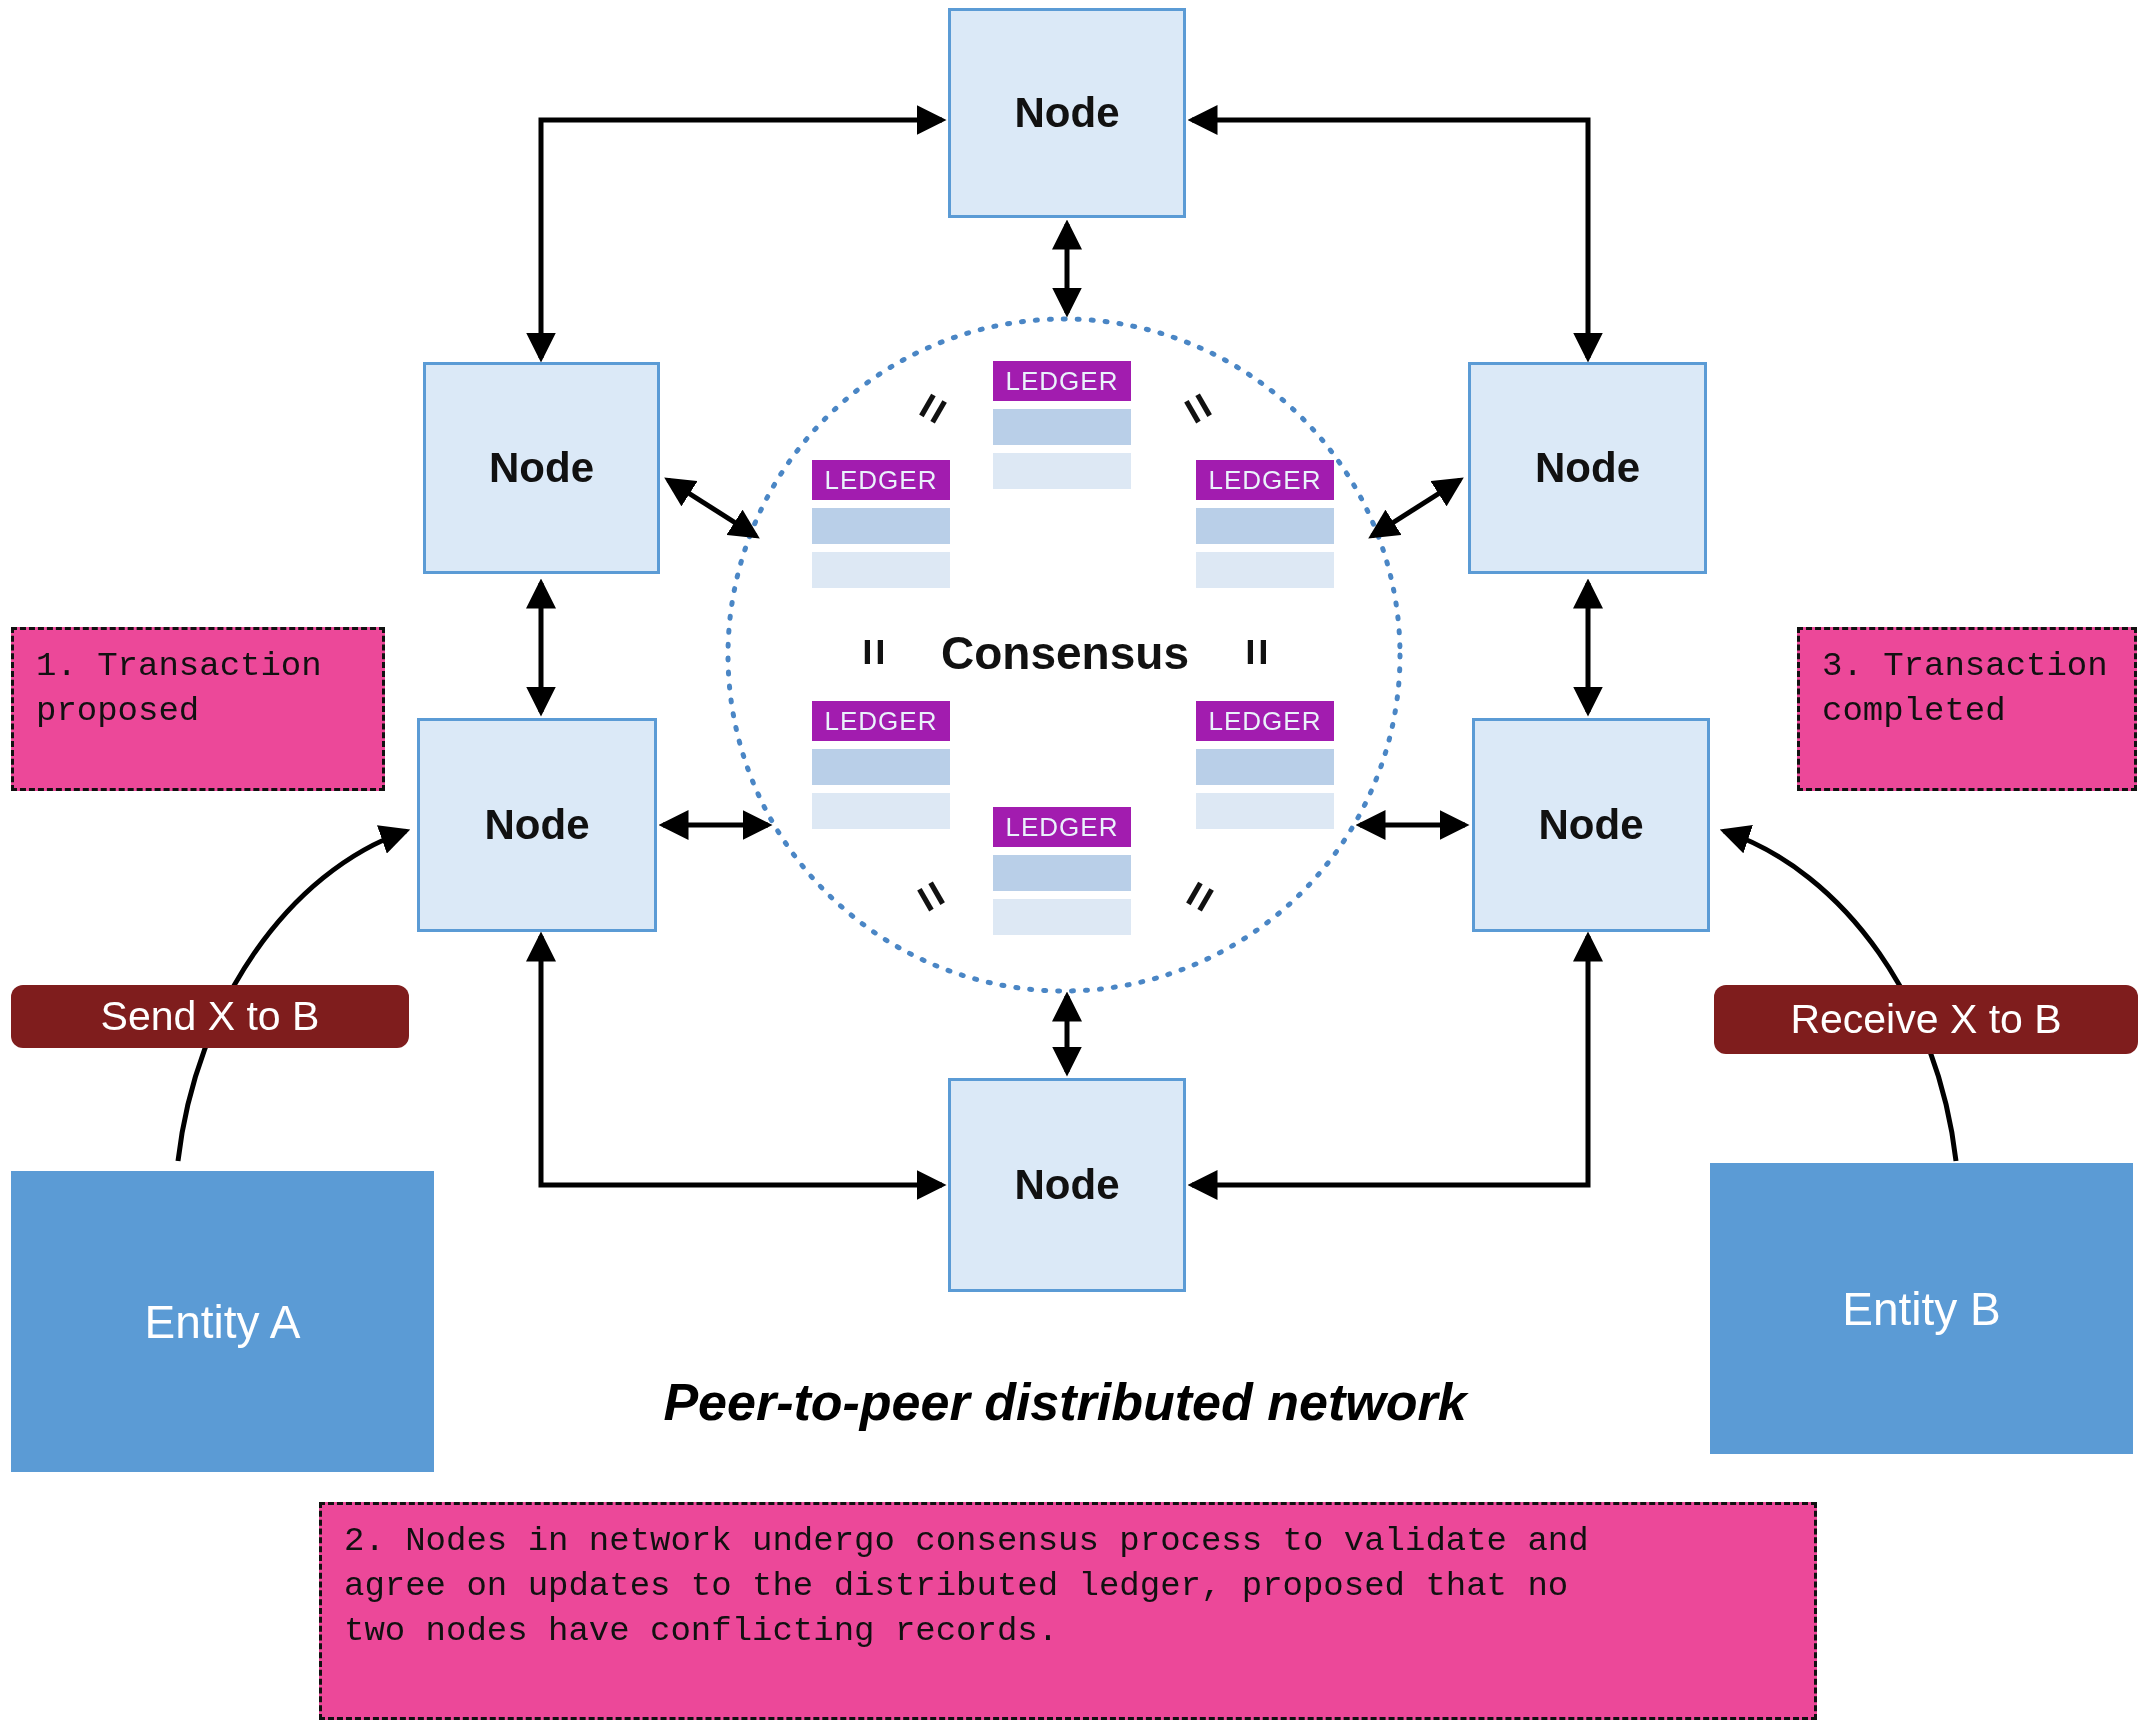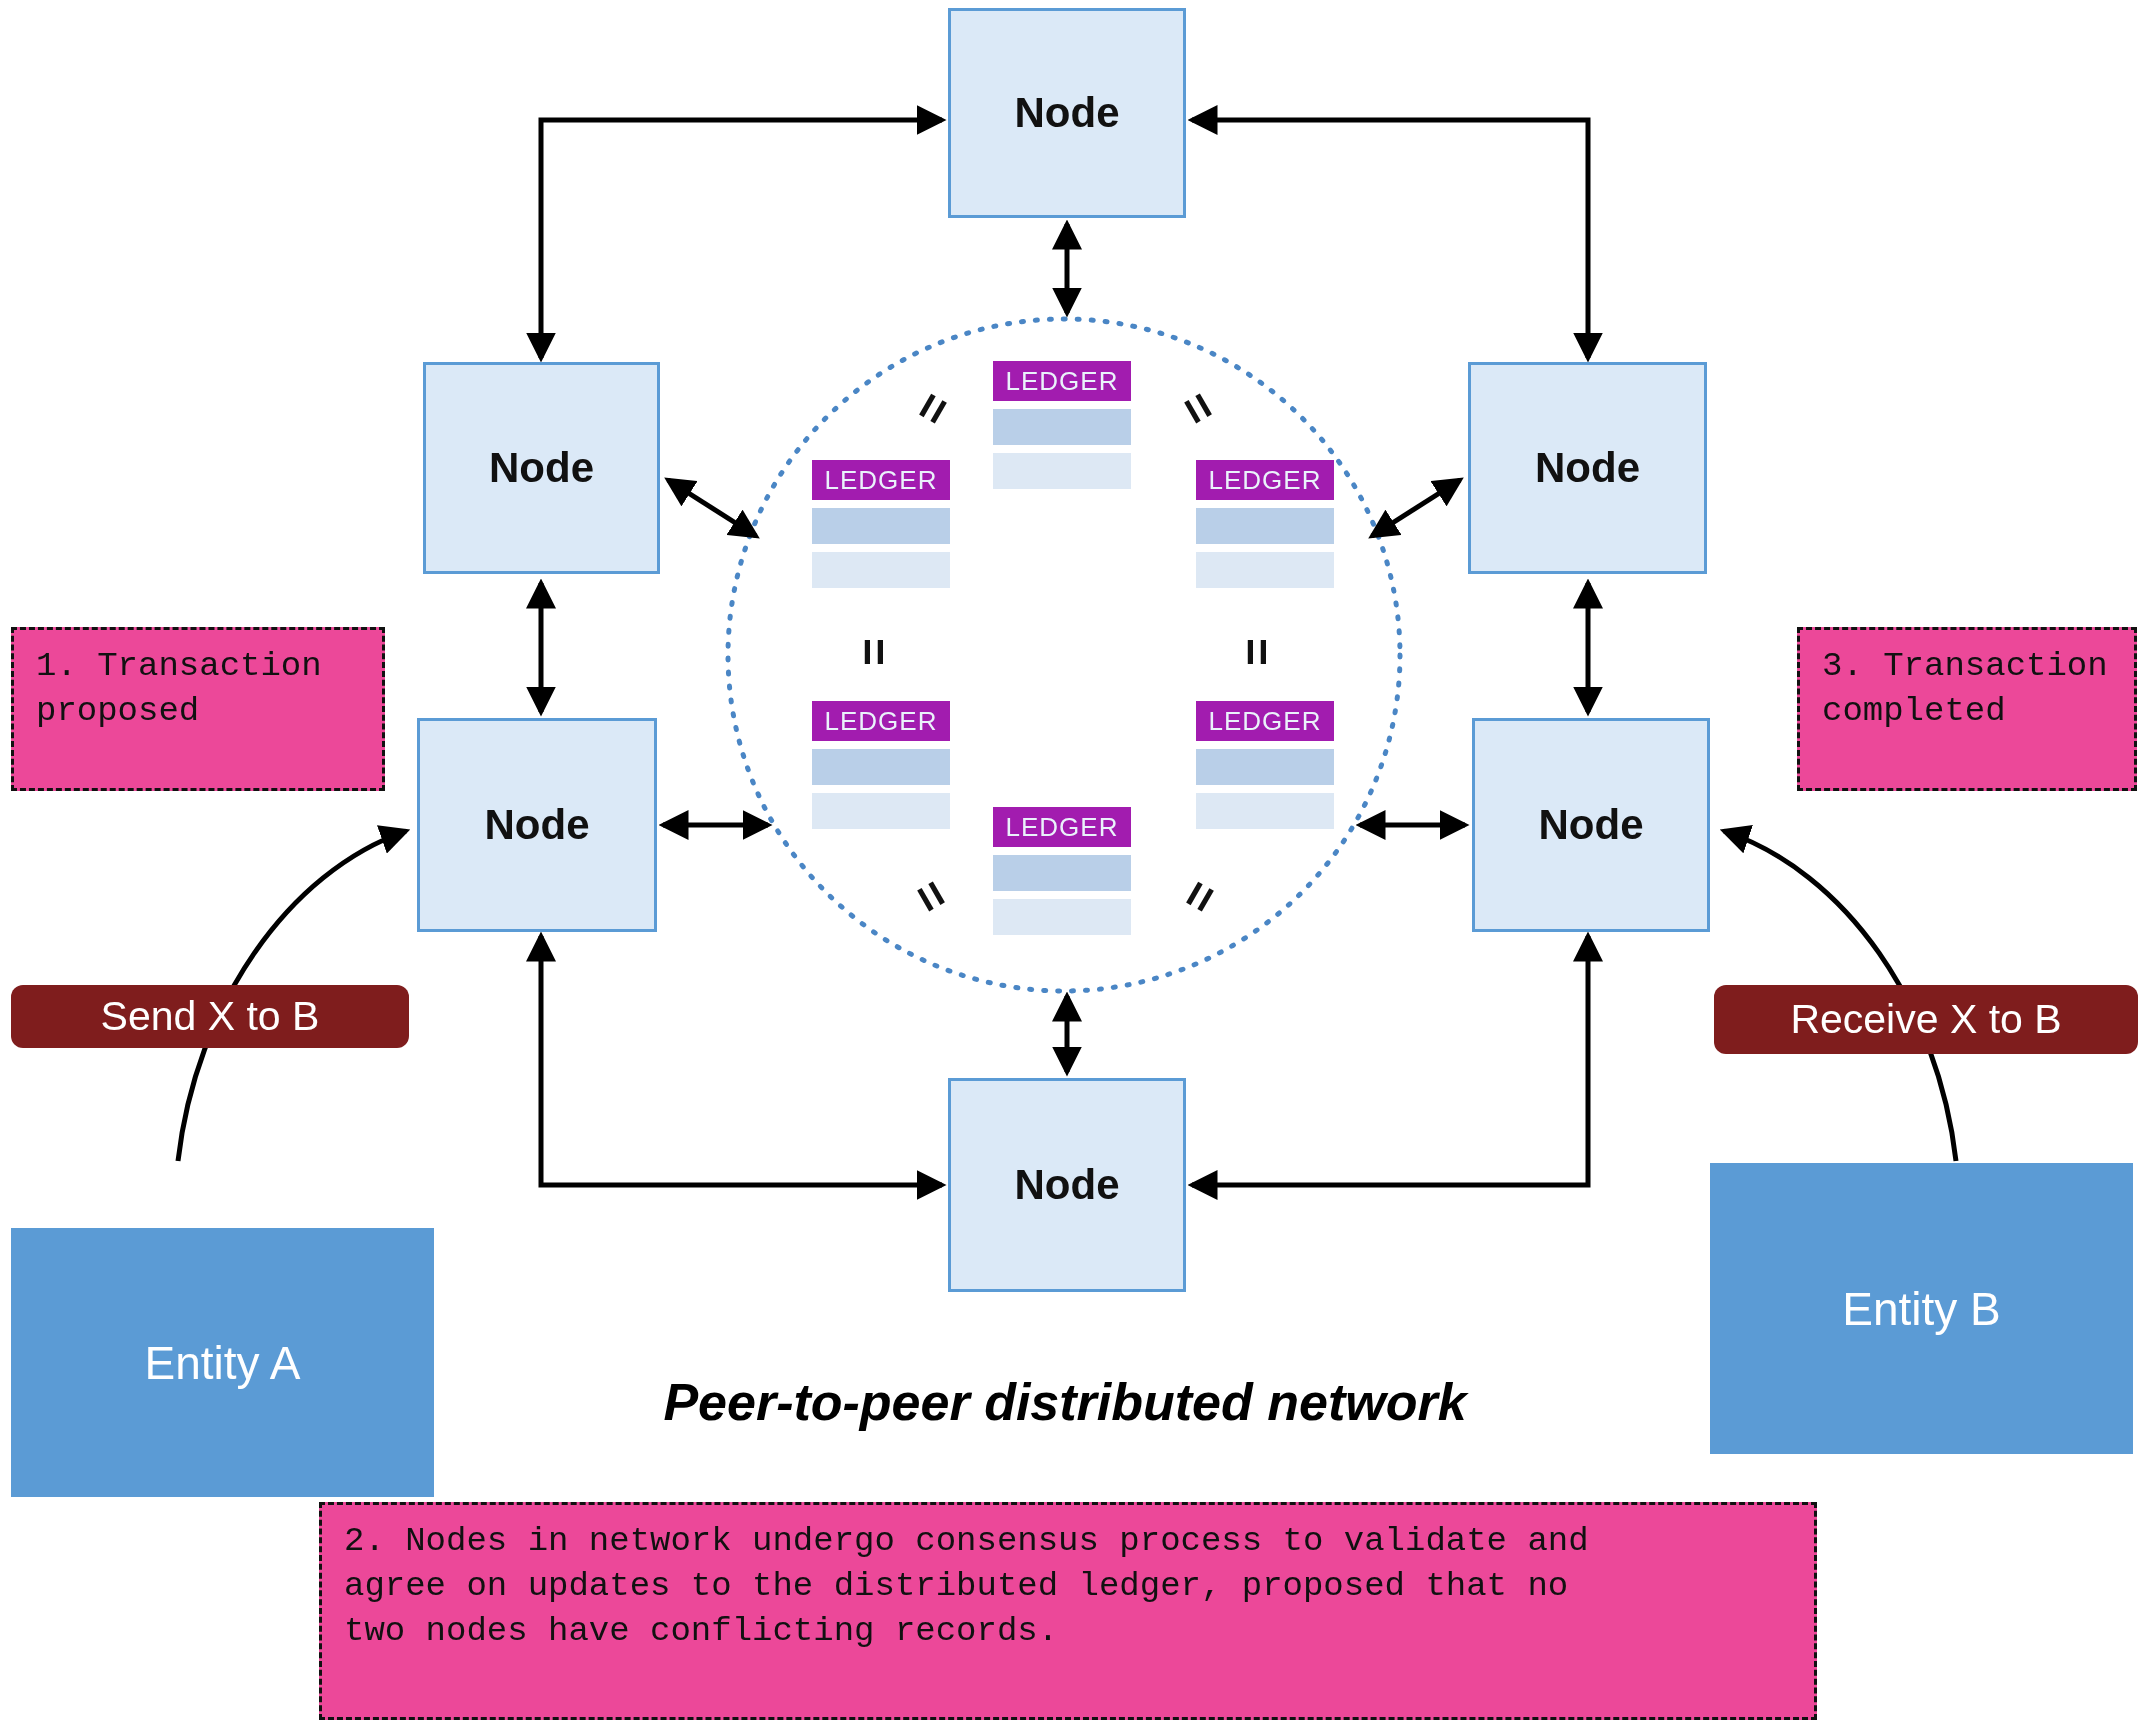--- a/index.html
+++ b/index.html
@@ -182,36 +182,37 @@
     <div class="ledger-row row-light"></div>
   </div>
 
   <div class="equals" style="left:902px; top:378px; transform:rotate(-60deg);">=</div>
   <div class="equals" style="left:1169px; top:378px; transform:rotate(60deg);">=</div>
   <div class="equals" style="left:844px; top:622px; transform:rotate(90deg);">=</div>
   <div class="equals" style="left:1227px; top:622px; transform:rotate(90deg);">=</div>
   <div class="equals" style="left:902px; top:866px; transform:rotate(60deg);">=</div>
   <div class="equals" style="left:1169px; top:866px; transform:rotate(-60deg);">=</div>
 
+  <div class="consensus">Consensus</div>
 
   <div class="dashed-note" style="left:11px; top:627px; width:374px; height:164px;">
     <span class="line">1. Transaction</span>
     <span class="line">proposed</span>
   </div>
   <div class="dashed-note" style="left:1797px; top:627px; width:340px; height:164px;">
     <span class="line">3. Transaction</span>
     <span class="line">completed</span>
   </div>
   <div class="dashed-note" style="left:319px; top:1502px; width:1498px; height:218px;">
     <span class="line">2. Nodes in network undergo consensus process to validate and</span>
     <span class="line">agree on updates to the distributed ledger, proposed that no</span>
     <span class="line">two nodes have conflicting records.</span>
   </div>
 
   <div class="pill" style="left:11px; top:985px; width:398px; height:63px;">Send X to B</div>
   <div class="pill" style="left:1714px; top:985px; width:424px; height:69px;">Receive X to B</div>
 
-  <div class="entity" style="left:11px; top:1228px; width:423px; height:269px;">Entity A</div>
+  <div class="entity" style="left:11px; top:1171px; width:423px; height:301px;">Entity A</div>
   <div class="entity" style="left:1710px; top:1163px; width:423px; height:291px;">Entity B</div>
 
   <div class="caption">Peer-to-peer distributed network</div>
 
 </div>
 
 </body></html>

